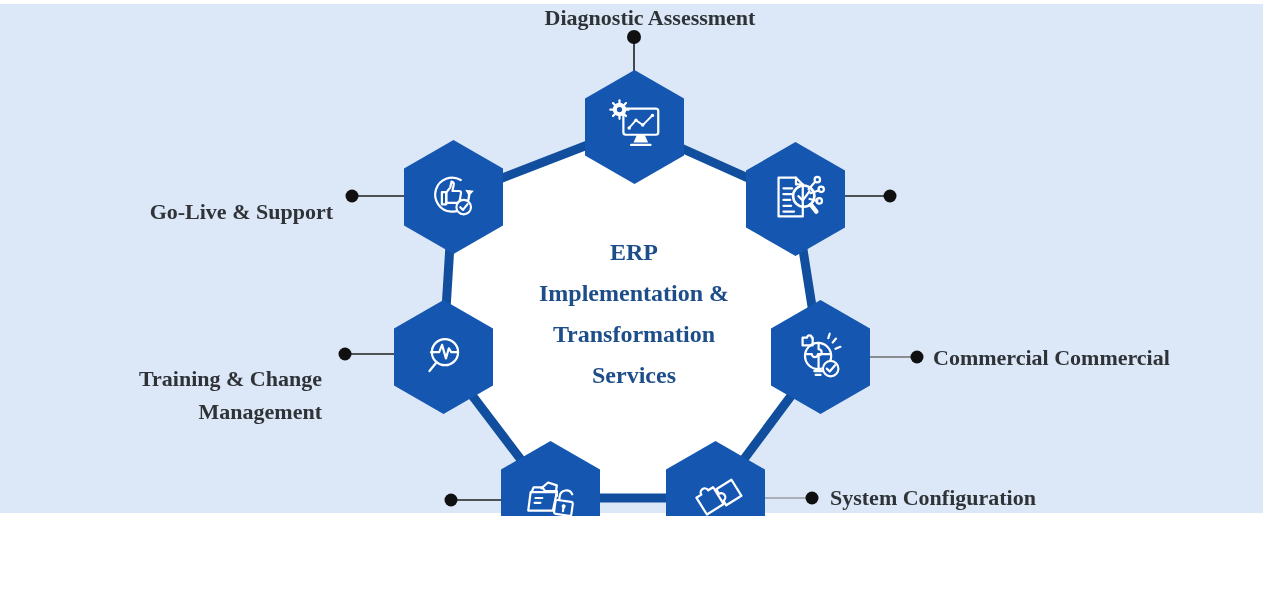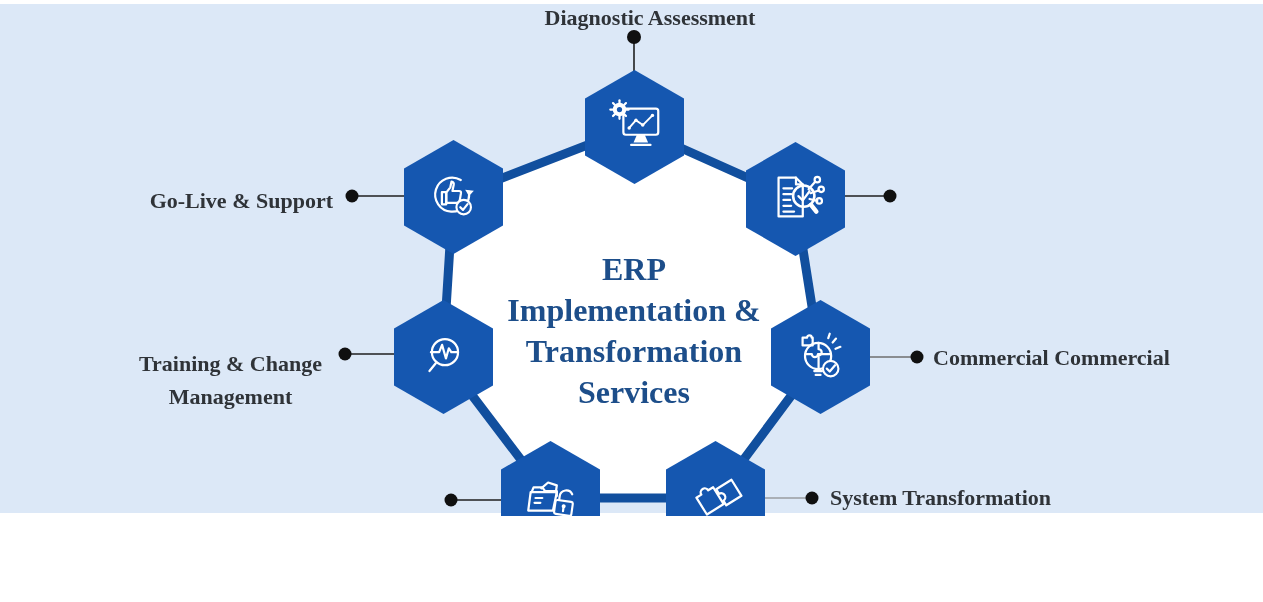--- a/index.html
+++ b/index.html
@@ -24,22 +24,22 @@
        clip-path:polygon(50% 0%,100% 25%,100% 75%,50% 100%,0% 75%,0% 25%);
        display:flex;align-items:center;justify-content:center;}
   .hex svg{width:62px;height:62px;display:block;}
   .ic{fill:none;stroke:#fff;stroke-width:2.3;stroke-linecap:round;stroke-linejoin:round;}
   .ic-fill{fill:#fff;stroke:none;}
   .ic-hole{fill:var(--hexagon);stroke:none;}
   .ic-badge{fill:var(--hexagon);stroke:#fff;stroke-width:2.2;}
   .node-label{position:absolute;font-weight:bold;font-size:22px;line-height:33px;
        color:var(--label-text);white-space:pre-line;}
   .center-title{position:absolute;left:634px;top:314px;transform:translate(-50%,-50%);
-       font-weight:bold;font-size:32px;line-height:41px;color:var(--title-text);
-       text-align:center;white-space:pre-line;margin-top:17px;}
+       font-weight:bold;font-size:24px;line-height:41px;color:var(--title-text);
+       text-align:center;white-space:pre-line;}
   .align-r{text-align:right;}
   .v-center{transform:translateY(-50%);}
   .hv-center{transform:translate(-50%,-50%);}
 </style>
 </head>
 <body>
 
 <div class="stage">
   <div class="edge-strip top"></div>
   <div class="edge-strip bottom"></div>
@@ -173,22 +173,22 @@
         <path d="M24 38 h10.5 q3 0 3.5 -3 l1.2 -7 q0.3 -2.2 -2 -2.2 h-6.8 l1.3 -6.3 q0.5 -2.8 -2.3 -3.3 l-1.2 5.8 -4.2 5.5 z"></path>
       </g>
       <path class="ic-fill" d="M43.5 24.5 l4 6.5 5 -5.5 z"></path>
       <circle class="ic-badge" cx="42" cy="42.5" r="7.5"></circle>
       <polyline class="ic" points="38.5,42.5 41.3,45.3 46,39.3"></polyline>
     </svg>
   </div>
 
   <div class="node-label hv-center" style="left:650px;top:17px;text-align:center;">Diagnostic Assessment</div>
   <div class="node-label v-center" style="left:933px;top:357px;">Commercial Commercial</div>
-  <div class="node-label v-center" style="left:830px;top:497px;">System Transformation</div>
-  <div class="node-label v-center align-r" style="right:941px;top:380px;text-align:center;">Training &amp; Change
+  <div class="node-label v-center" style="left:830px;top:497px;">System Configuration</div>
+  <div class="node-label v-center align-r" style="right:941px;top:395px;">Training &amp; Change
 Management</div>
-  <div class="node-label v-center align-r" style="right:930px;top:200px;">Go-Live &amp; Support</div>
+  <div class="node-label v-center align-r" style="right:930px;top:211px;">Go-Live &amp; Support</div>
 
   <div class="center-title">ERP
 Implementation &amp;
 Transformation
 Services</div>
 </div>
 
 </body></html>

